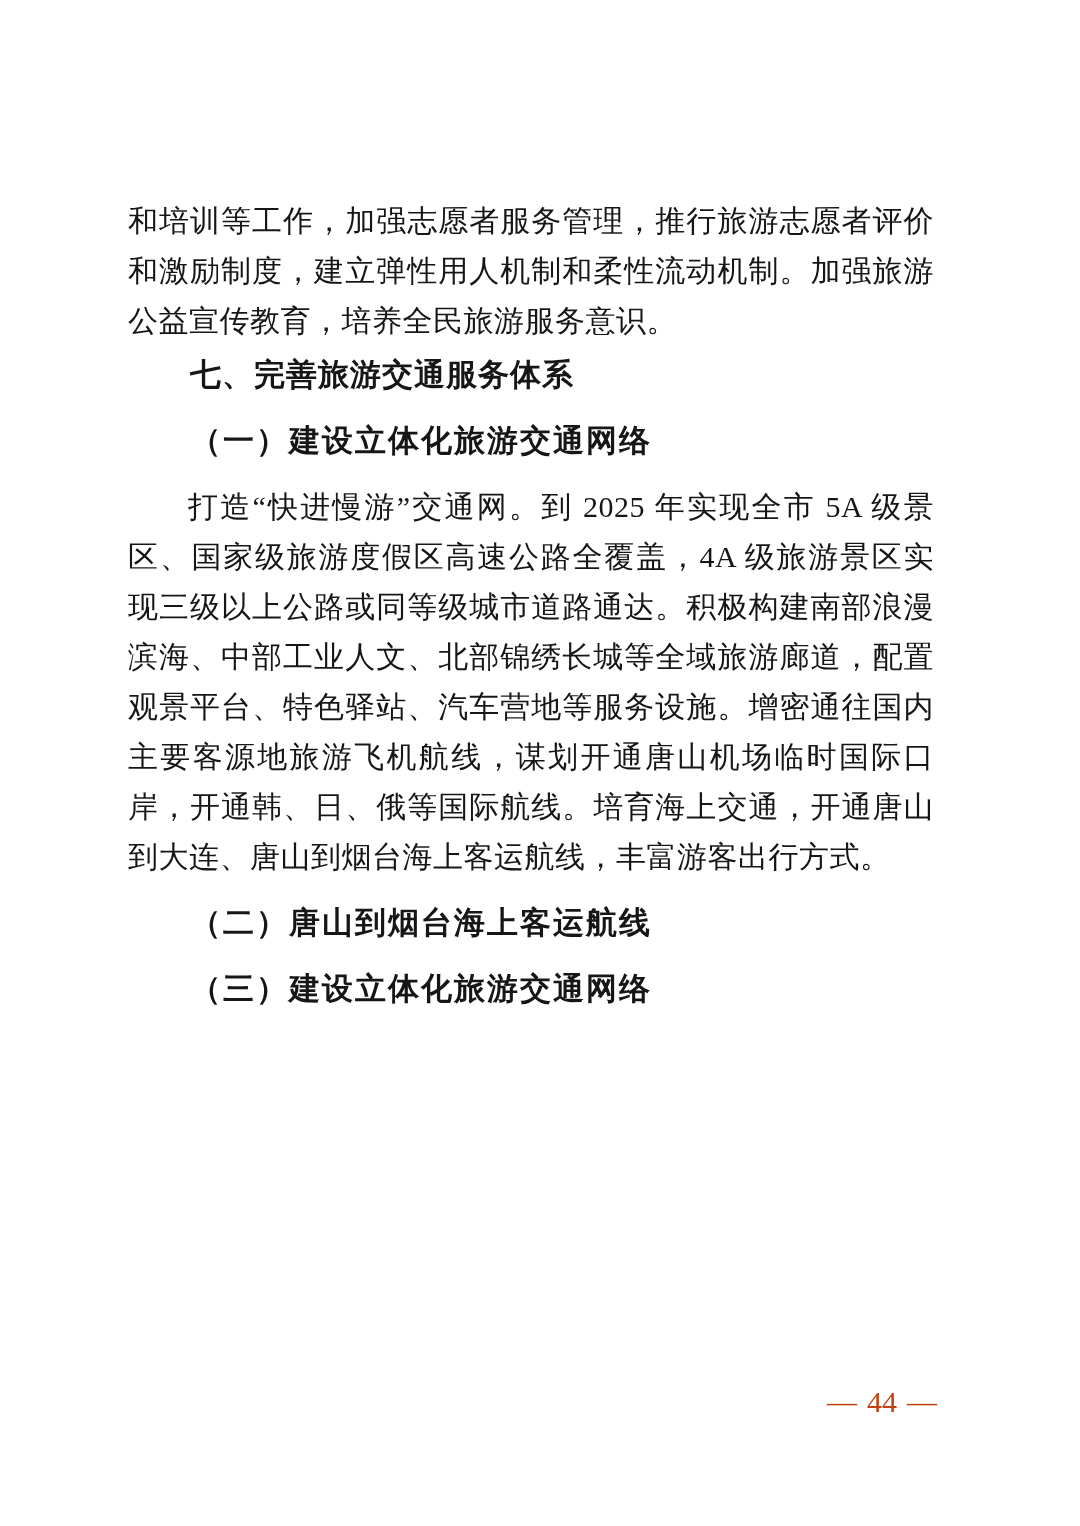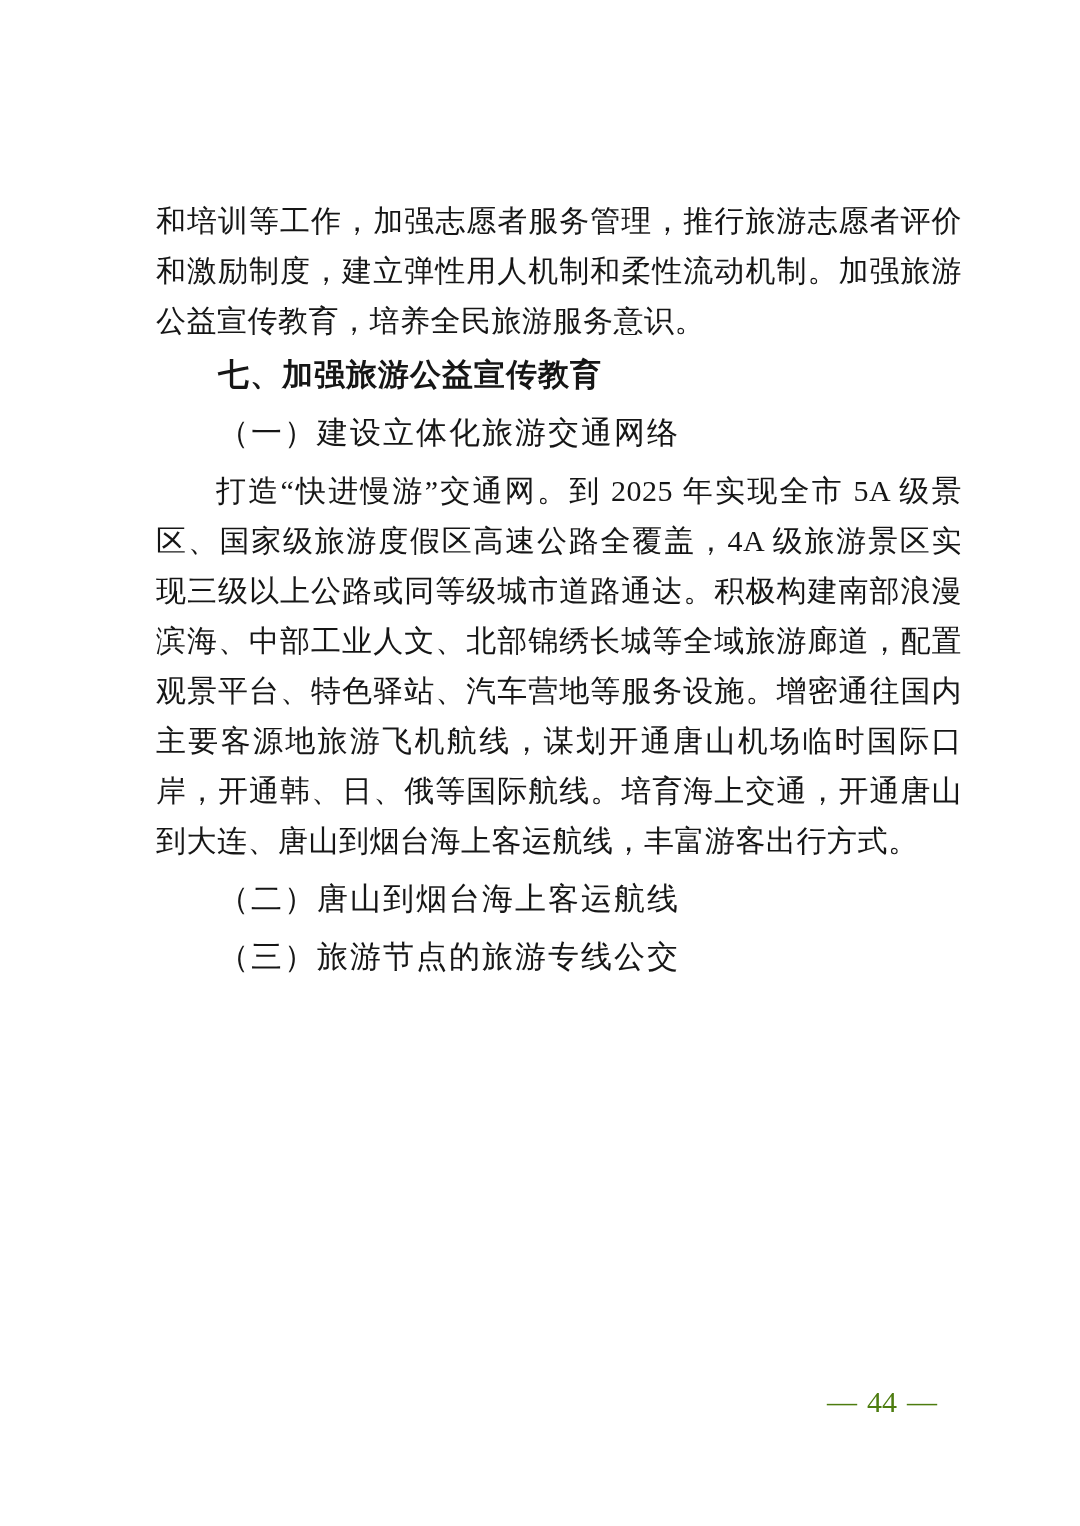--- a/index.html
+++ b/index.html
@@ -7,21 +7,21 @@
     position: relative;
     width: 1080px;
     height: 1526px;
     background: #ffffff;
     font-family: "Liberation Serif", "DejaVu Serif", serif;
     color: #161616;
     overflow: hidden;
   }
   .content {
     position: absolute;
-    left: 156px;
+    left: 128px;
     top: 196px;
     width: 806px;
     font-size: 30px;
     line-height: 50px;
     text-align: justify;
     text-justify: inter-ideograph;
   }
   .para {
     margin: 0;
     text-indent: 2em;
@@ -31,55 +31,55 @@
   .h1 {
     margin: 4px 0;
     font-family: "Liberation Sans", "DejaVu Sans", sans-serif;
     font-weight: 700;
     font-size: 31px;
     text-indent: 2em;
     text-align: left;
     letter-spacing: 1px;
   }
   .h2 {
-    margin: 8px 0;
-    font-weight: 400;
+    margin: 16px 0;
+    font-weight: 700;
     font-size: 31px;
     text-indent: 2em;
     text-align: left;
     letter-spacing: 2px;
   }
   .footer {
     position: absolute;
     top: 1385px;
     right: 133px;
     font-size: 30px;
     line-height: 34px;
-    color: #4d7c0f;
+    color: #c2410c;
     white-space: nowrap;
   }
   .footer .dash { padding: 0 10px; }
 </style>
 </head>
 <body>
 
 <div class="page">
 
   <div class="content">
     <p class="para no-indent">和培训等工作，加强志愿者服务管理，推行旅游志愿者评价和激励制度，建立弹性用人机制和柔性流动机制。加强旅游公益宣传教育，培养全民旅游服务意识。</p>
 
-    <h1 class="h1">七、加强旅游公益宣传教育</h1>
+    <h1 class="h1">七、完善旅游交通服务体系</h1>
 
     <h2 class="h2">（一）建设立体化旅游交通网络</h2>
 
     <p class="para">打造“快进慢游”交通网。到 2025 年实现全市 5A 级景区、国家级旅游度假区高速公路全覆盖，4A 级旅游景区实现三级以上公路或同等级城市道路通达。积极构建南部浪漫滨海、中部工业人文、北部锦绣长城等全域旅游廊道，配置观景平台、特色驿站、汽车营地等服务设施。增密通往国内主要客源地旅游飞机航线，谋划开通唐山机场临时国际口岸，开通韩、日、俄等国际航线。培育海上交通，开通唐山到大连、唐山到烟台海上客运航线，丰富游客出行方式。</p>
 
     <h2 class="h2">（二）唐山到烟台海上客运航线</h2>
 
 
-    <h2 class="h2">（三）旅游节点的旅游专线公交</h2>
+    <h2 class="h2">（三）建设立体化旅游交通网络</h2>
   </div>
 
   <div class="footer">
     <span class="dash">—</span><span>44</span><span class="dash">—</span>
   </div>
 
 </div>
 
 </body></html>

